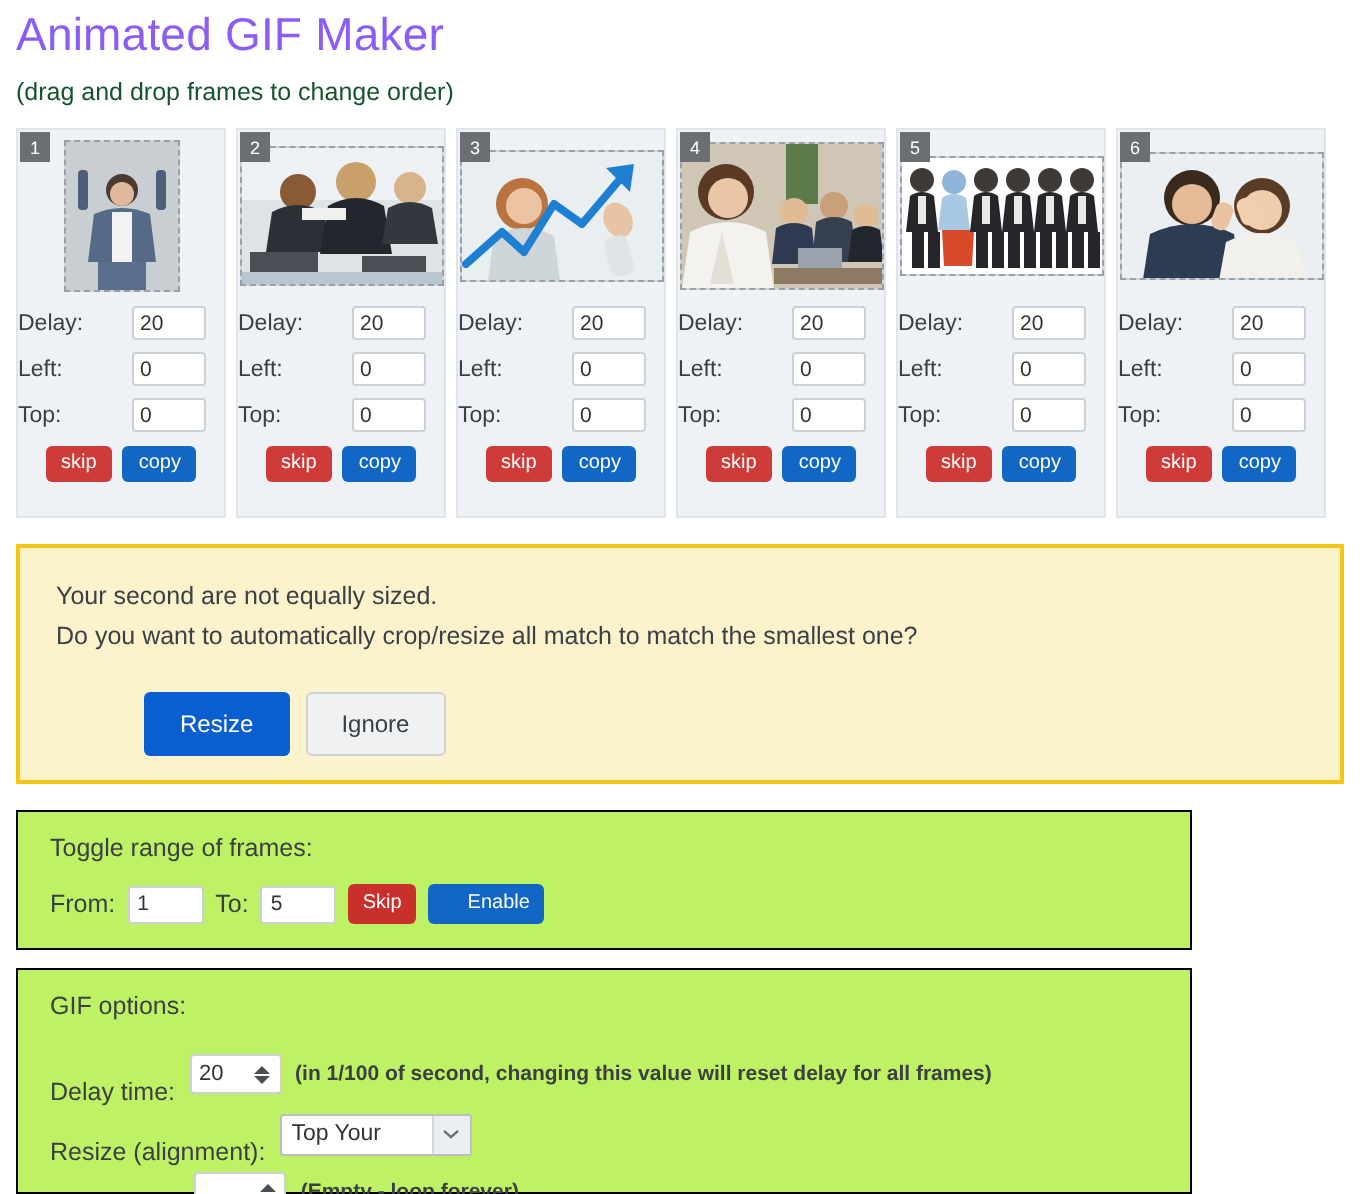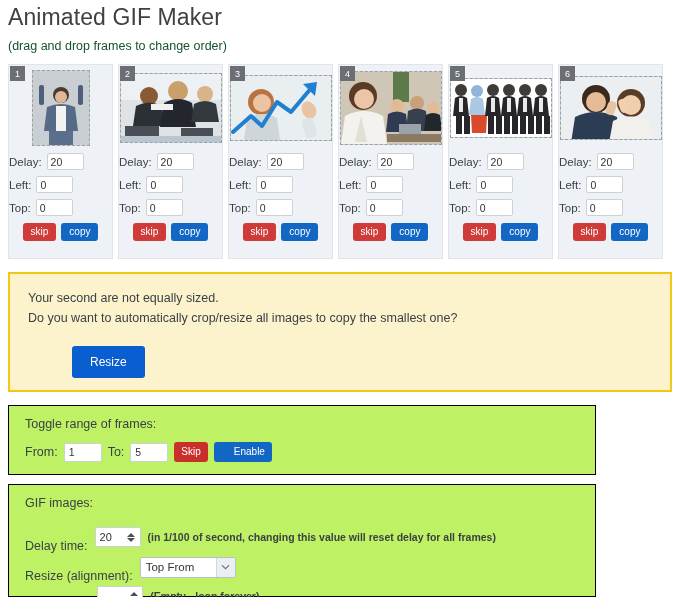--- a/index.html
+++ b/index.html
@@ -8,21 +8,21 @@
     background:#ffffff;
     font-family:"Liberation Sans", sans-serif;
     color:#3b4045;
     -webkit-font-smoothing:antialiased;
   }
   .page{position:relative;width:680px;height:597px;}
 
   
   .title{
     position:absolute;left:8px;top:0px;
-    font-size:23px;font-weight:400;color:#404040;
+    font-size:23px;font-weight:400;color:#8b5cf6;
     letter-spacing:.1px;line-height:34px;
   }
   .subtitle{
     position:absolute;left:8px;top:38px;
     font-size:12.5px;color:#14532d;line-height:16px;
   }
 
   
   .frames{
     position:absolute;left:8px;top:64px;
@@ -55,21 +55,21 @@
   .badge{
     position:absolute;left:1px;top:1px;
     width:15px;height:15px;
     background:#6b6f74;
     color:#fff;font-size:9px;
     display:flex;align-items:center;justify-content:center;
     z-index:4;
     font-family:"Liberation Sans", sans-serif;
   }
   .field-row{
-    display:flex;align-items:center;justify-content:flex-start;
+    display:flex;align-items:center;justify-content:space-between;
     width:100%;box-sizing:border-box;
     padding-right:9px;
     margin-top:6px;
     gap:5px;
   }
   .field-row .lab{font-size:11.5px;color:#3b4045;}
   .field-row input{
     width:37px;height:17px;
     border:1px solid #ccd1d6;border-radius:2px;
     background:#fff;
@@ -414,57 +414,58 @@
     </div>
     <div class="btn-row">
       <button class="mini-btn skip">skip</button>
       <button class="mini-btn copy">copy</button>
     </div>
   </div>
     </div>
 
   <div class="warning">
     <div class="warn-l1">Your second are not equally sized.</div>
-    <div class="warn-l2">Do you want to automatically crop/resize all images to copy the smallest one?</div>
+    <div class="warn-l2">Do you want to automatically crop/resize all match to match the smallest one?</div>
     <div class="warn-btns">
       <button class="btn-primary">Resize</button>
+      <button class="btn-default">Ignore</button>
     </div>
   </div>
 
   <div class="panel" id="panel-range">
     <div class="panel-title">Toggle range of frames:</div>
     <div class="range-row">
       <span class="lab">From:</span>
       <input value="1" style="">
       <span class="lab">To:</span>
       <input value="5" style="">
       <button class="rng-btn skip">Skip</button>
       <button class="rng-btn enable">Enable</button>
     </div>
   </div>
 
   <div class="panel" id="panel-gif">
-    <div class="panel-title">GIF images:</div>
+    <div class="panel-title">GIF options:</div>
 
     <div class="gif-row" id="row-delay">
       <span class="lab">Delay time:</span>
       <span class="numbox">
         <span class="nval">20</span>
         <span class="spin">
             <i class="up"></i>
             <i class="dn"></i>
           </span>
       </span>
       <span class="hint">(in 1/100 of second, changing this value will reset delay for all frames)</span>
     </div>
 
     <div class="gif-row" id="row-gravity">
       <span class="lab">Resize (alignment):</span>
       <span class="selbox">
-        <span class="sval">Top From</span>
+        <span class="sval">Top Your</span>
         <span class="arrow">
           <svg width="9" height="6" viewBox="0 0 9 6">
               <path d="M1 1.4 L4.5 4.6 L8 1.4" fill="none" stroke="#6b7075" stroke-width="1.2"></path>
             </svg>
         </span>
       </span>
     </div>
 
     <div class="gif-row" id="row-loop">
       <span class="lab">Loop count:</span>

